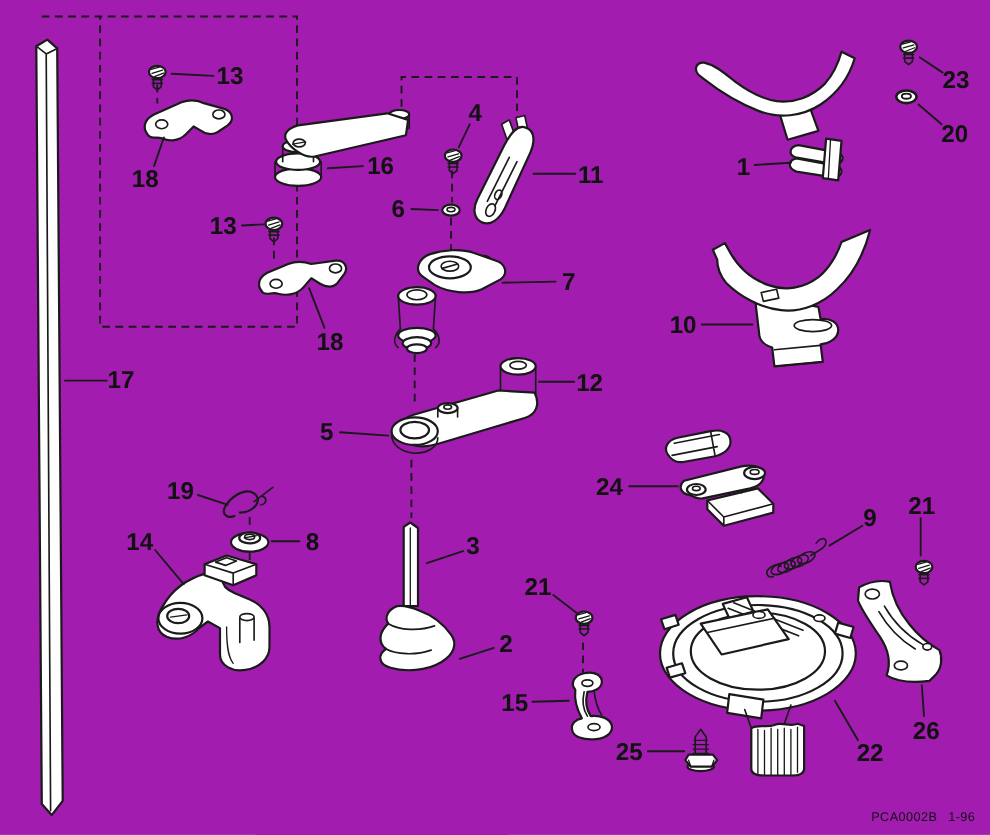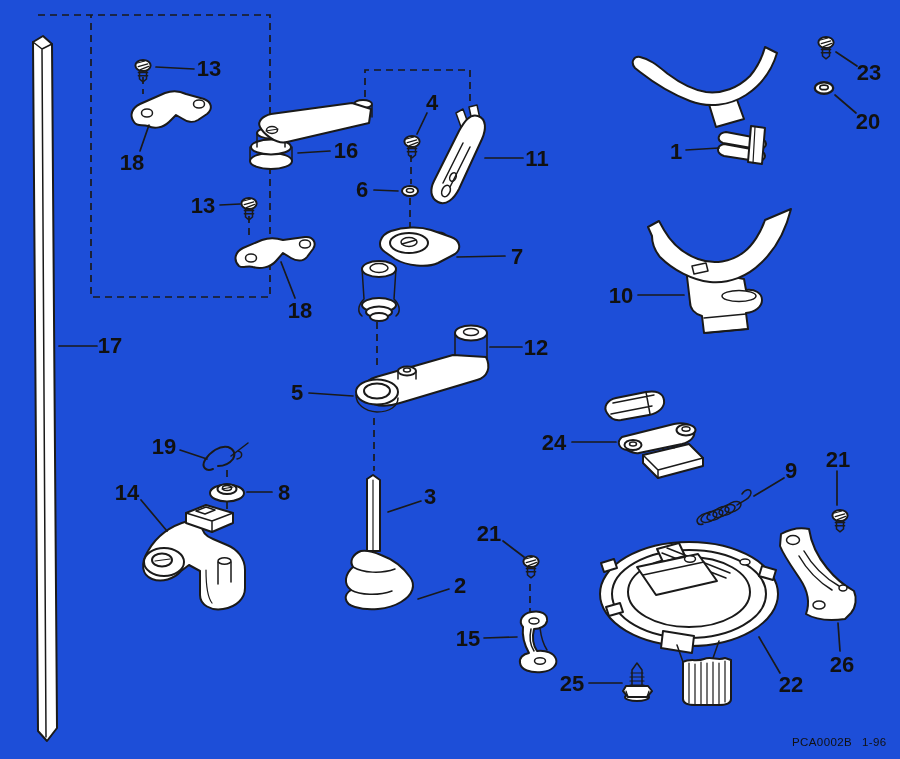--- a/index.html
+++ b/index.html
@@ -1,16 +1,16 @@
 <!DOCTYPE html>
 <html><head>
 <meta charset="utf-8">
 <style>
   html,body{margin:0;padding:0;background:#ffffff;}
-  .page{position:relative;width:900px;height:759px;background:#1d4ed8;overflow:hidden;text-align:right;}
+  .page{position:relative;width:900px;height:759px;background:#a21caf;overflow:hidden;text-align:right;}
   svg{display:block}
   .s2 {stroke:#1a1a1a;stroke-width:2;fill:#fff;stroke-linejoin:round;stroke-linecap:round}
   .s2n{stroke:#1a1a1a;stroke-width:2;fill:none;stroke-linejoin:round;stroke-linecap:round}
   .s15{stroke:#1a1a1a;stroke-width:1.5;fill:none;stroke-linejoin:round;stroke-linecap:round}
   .s15f{stroke:#1a1a1a;stroke-width:1.5;fill:#fff;stroke-linejoin:round;stroke-linecap:round}
   .s12{stroke:#1a1a1a;stroke-width:1.2;fill:none;stroke-linecap:round}
   .dash{stroke:#1a1a1a;stroke-width:1.7;fill:none;stroke-dasharray:7 5}
   .leader{stroke:#1a1a1a;stroke-width:1.7;stroke-linecap:round}
   .callout-num{font-family:"Liberation Sans",sans-serif;font-weight:bold;font-size:22px;fill:#111;text-anchor:middle}
   .footer-text{font-family:"Liberation Sans",sans-serif;font-size:11.5px;fill:#111;letter-spacing:.4px}

